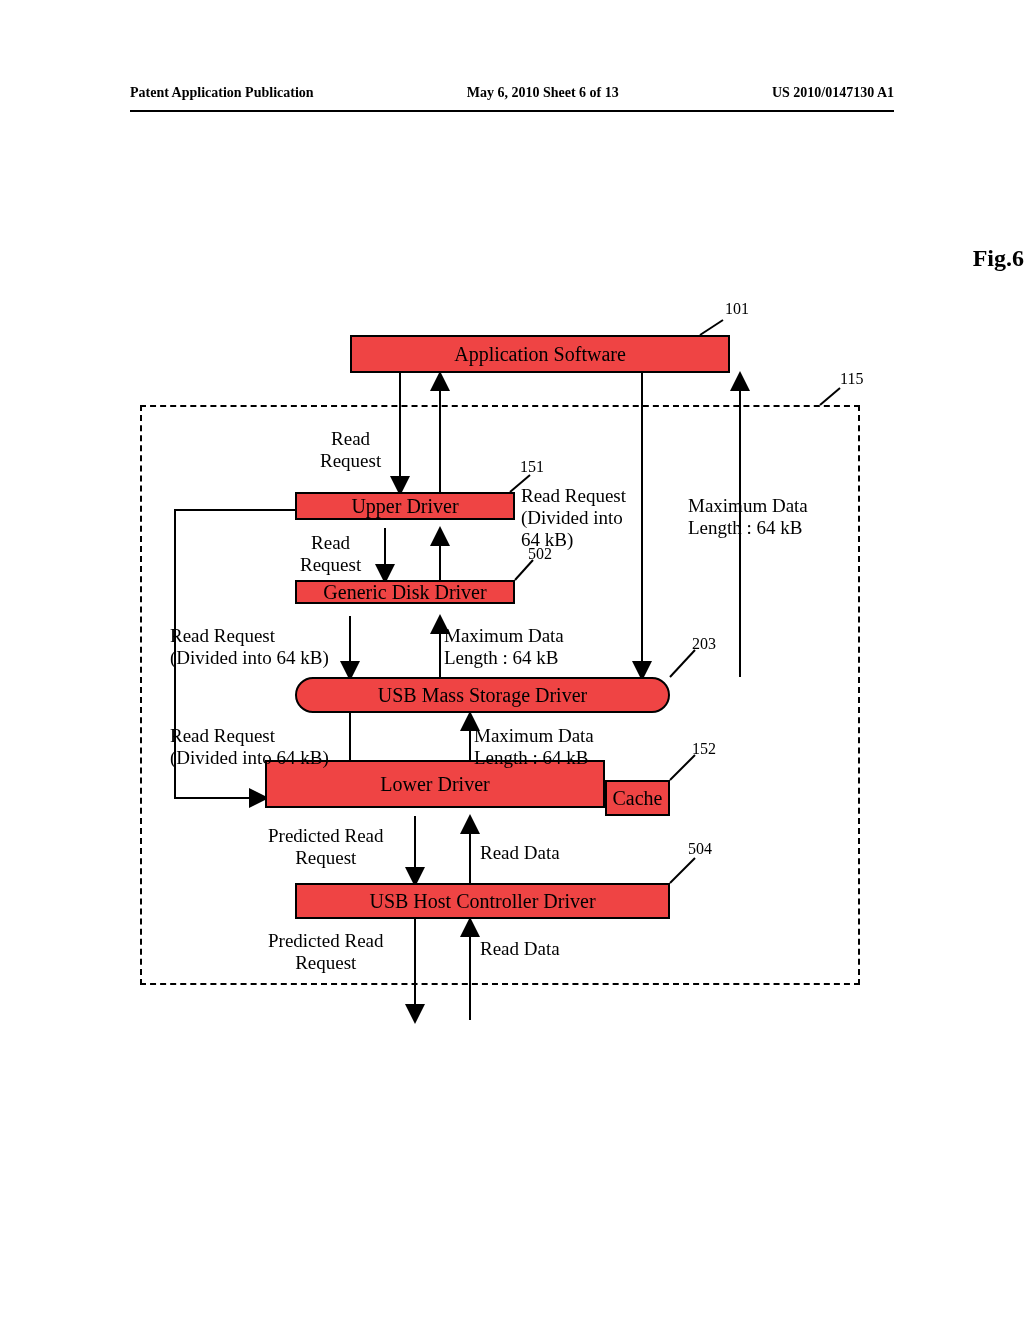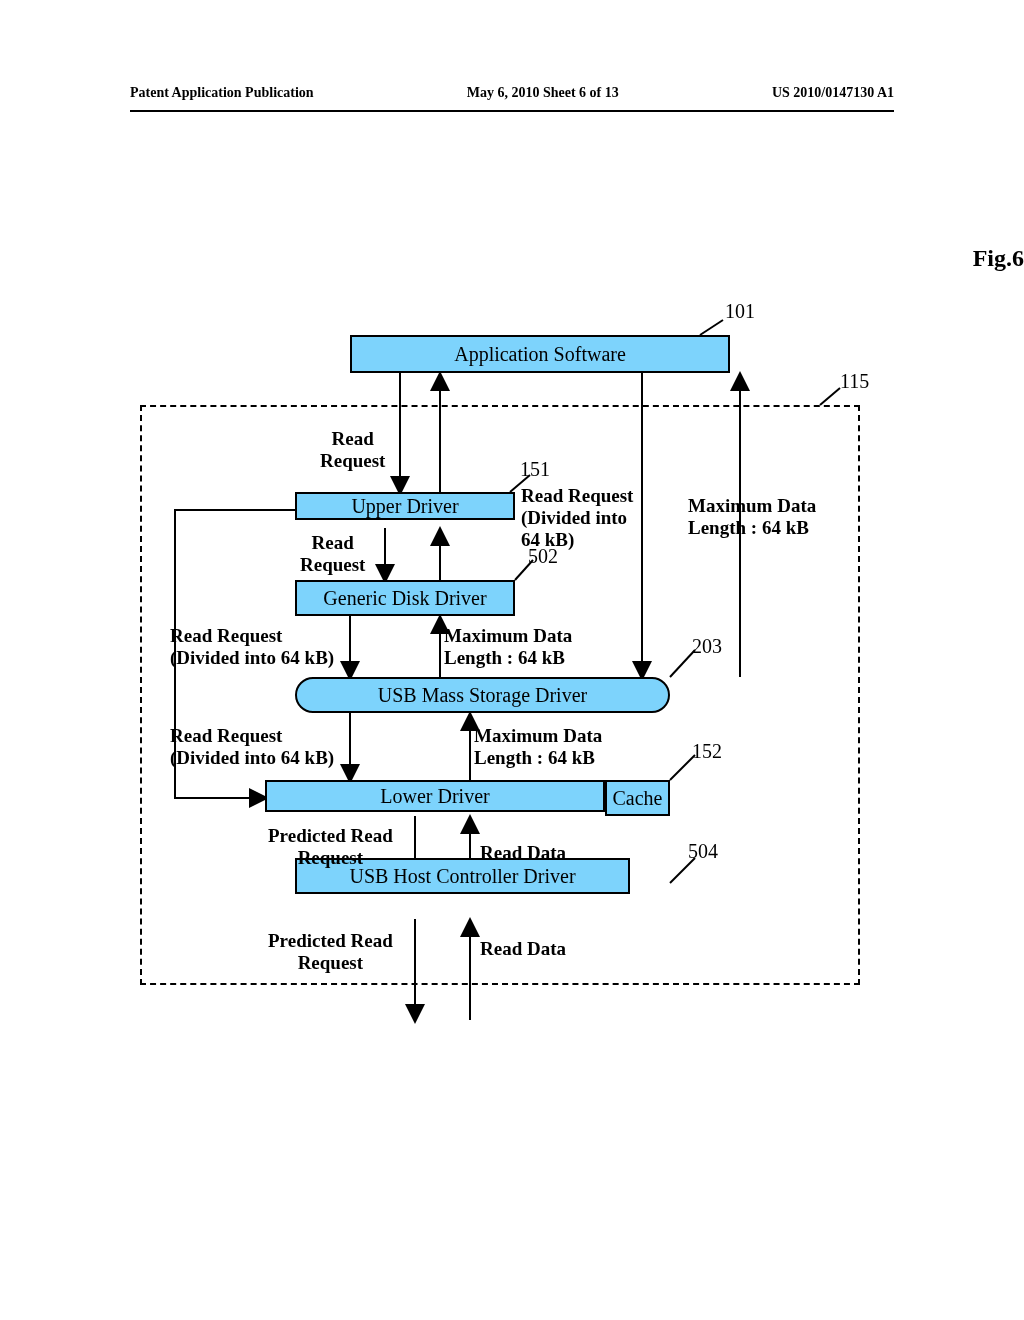--- a/index.html
+++ b/index.html
@@ -40,46 +40,45 @@
   .diagram {
     position: absolute;
     top: 300px;
     left: 140px;
     width: 740px;
     height: 780px;
   }
   .box {
     position: absolute;
     border: 2px solid #000;
-    background: #7dd3fc;
+    background: #ef4444;
     display: flex;
     align-items: center;
     justify-content: center;
     text-align: center;
     font-size: 20px;
     padding: 4px 6px;
     z-index: 2;
   }
   .dashbox {
     position: absolute;
     border: 2px dashed #000;
     z-index: 1;
   }
   .lbl {
     position: absolute;
     font-size: 19px;
     text-align: center;
     line-height: 1.15;
     z-index: 3;
     white-space: nowrap;
-    font-weight: bold;
   }
   .ref {
     position: absolute;
-    font-size: 20px;
+    font-size: 16px;
     z-index: 3;
   }
   svg {
     position: absolute;
     left: 0;
     top: 0;
     width: 740px;
     height: 780px;
     z-index: 1;
   }
@@ -153,37 +152,37 @@
   <div class="dashbox" style="left:0px; top:105px; width:720px; height:580px;"></div>
 
   <div class="box" style="left:210px; top:35px; width:380px; height:38px;">
     <span>Application Software</span>
   </div>
 
   <div class="box" style="left:155px; top:192px; width:220px; height:28px;">
     <span>Upper Driver</span>
   </div>
 
-  <div class="box" style="left:155px; top:280px; width:220px; height:36px;">
+  <div class="box" style="left:155px; top:280px; width:220px; height:24px;">
     <span>Generic Disk Driver</span>
   </div>
 
   <div class="box" style="left:155px; top:377px; width:375px; height:36px;border-radius:18px;">
     <span>USB Mass Storage Driver</span>
   </div>
 
-  <div class="box" style="left:125px; top:480px; width:340px; height:32px;justify-content:center;">
+  <div class="box" style="left:125px; top:460px; width:340px; height:48px;justify-content:center;">
     <span>Lower Driver</span>
   </div>
 
   <div class="box" style="left:465px; top:480px; width:65px; height:36px;">
     <span>Cache</span>
   </div>
 
-  <div class="box" style="left:155px; top:558px; width:335px; height:36px;">
+  <div class="box" style="left:155px; top:583px; width:375px; height:36px;">
     <span>USB Host Controller Driver</span>
   </div>
 
   <div class="ref" style="left:585px; top:0px;">101</div>
   <div class="ref" style="left:700px; top:70px;">115</div>
   <div class="ref" style="left:380px; top:158px;">151</div>
   <div class="ref" style="left:388px; top:245px;">502</div>
   <div class="ref" style="left:552px; top:335px;">203</div>
   <div class="ref" style="left:552px; top:440px;">152</div>
   <div class="ref" style="left:548px; top:540px;">504</div>

